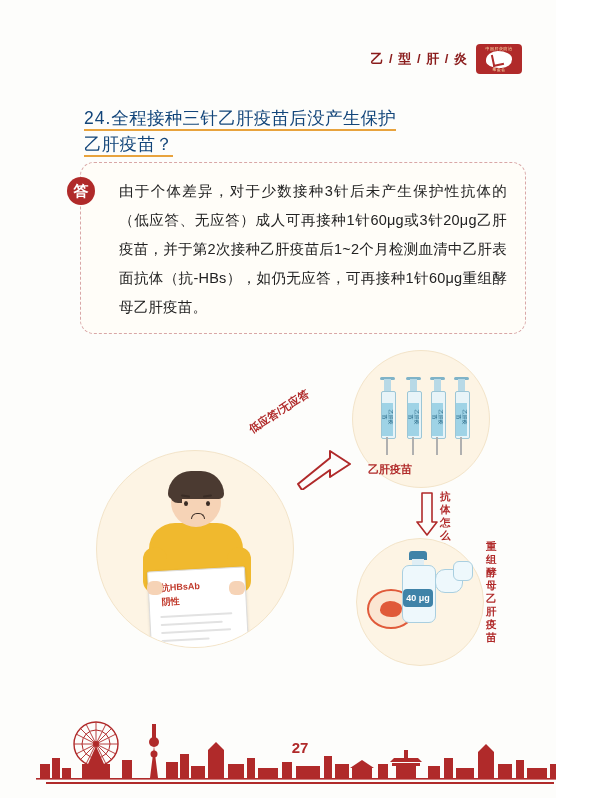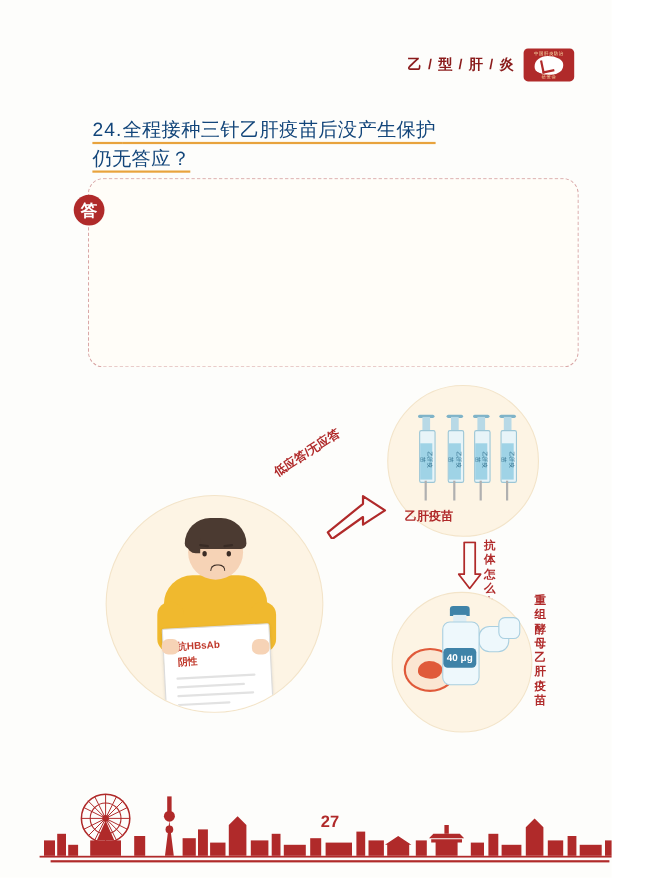--- a/index.html
+++ b/index.html
@@ -583,25 +583,26 @@
     <div class="header-title">乙 / 型 / 肝 / 炎</div>
     <div class="header-logo">
       <div class="topbar">中国肝炎防治</div>
       <div class="liver"></div>
       <div class="botbar">基金会</div>
     </div>
   </div>
 
   <div class="question">
     <span class="num underline">24.</span><span class="underline">全程接种三针乙肝疫苗后没产生保护</span><br>
-    <span class="underline">仍无答应？</span>
+    <span class="underline">乙肝疫苗？</span>
   </div>
 
   <div class="answer-box">
     <div class="answer-badge">答</div>
+    <div class="answer-text">由于个体差异，对于少数接种3针后未产生保护性抗体的（低应答、无应答）成人可再接种1针60μg或3针20μg乙肝疫苗，并于第2次接种乙肝疫苗后1~2个月检测血清中乙肝表面抗体（抗-HBs），如仍无应答，可再接种1针60μg重组酵母乙肝疫苗。</div>
   </div>
 
   <div class="illus">
 
     <div class="circle-boy">
       <div class="boy-body"></div>
       <div class="boy-arm-l"></div>
       <div class="boy-arm-r"></div>
       <div class="boy-head"></div>
       <div class="boy-hair"></div>

